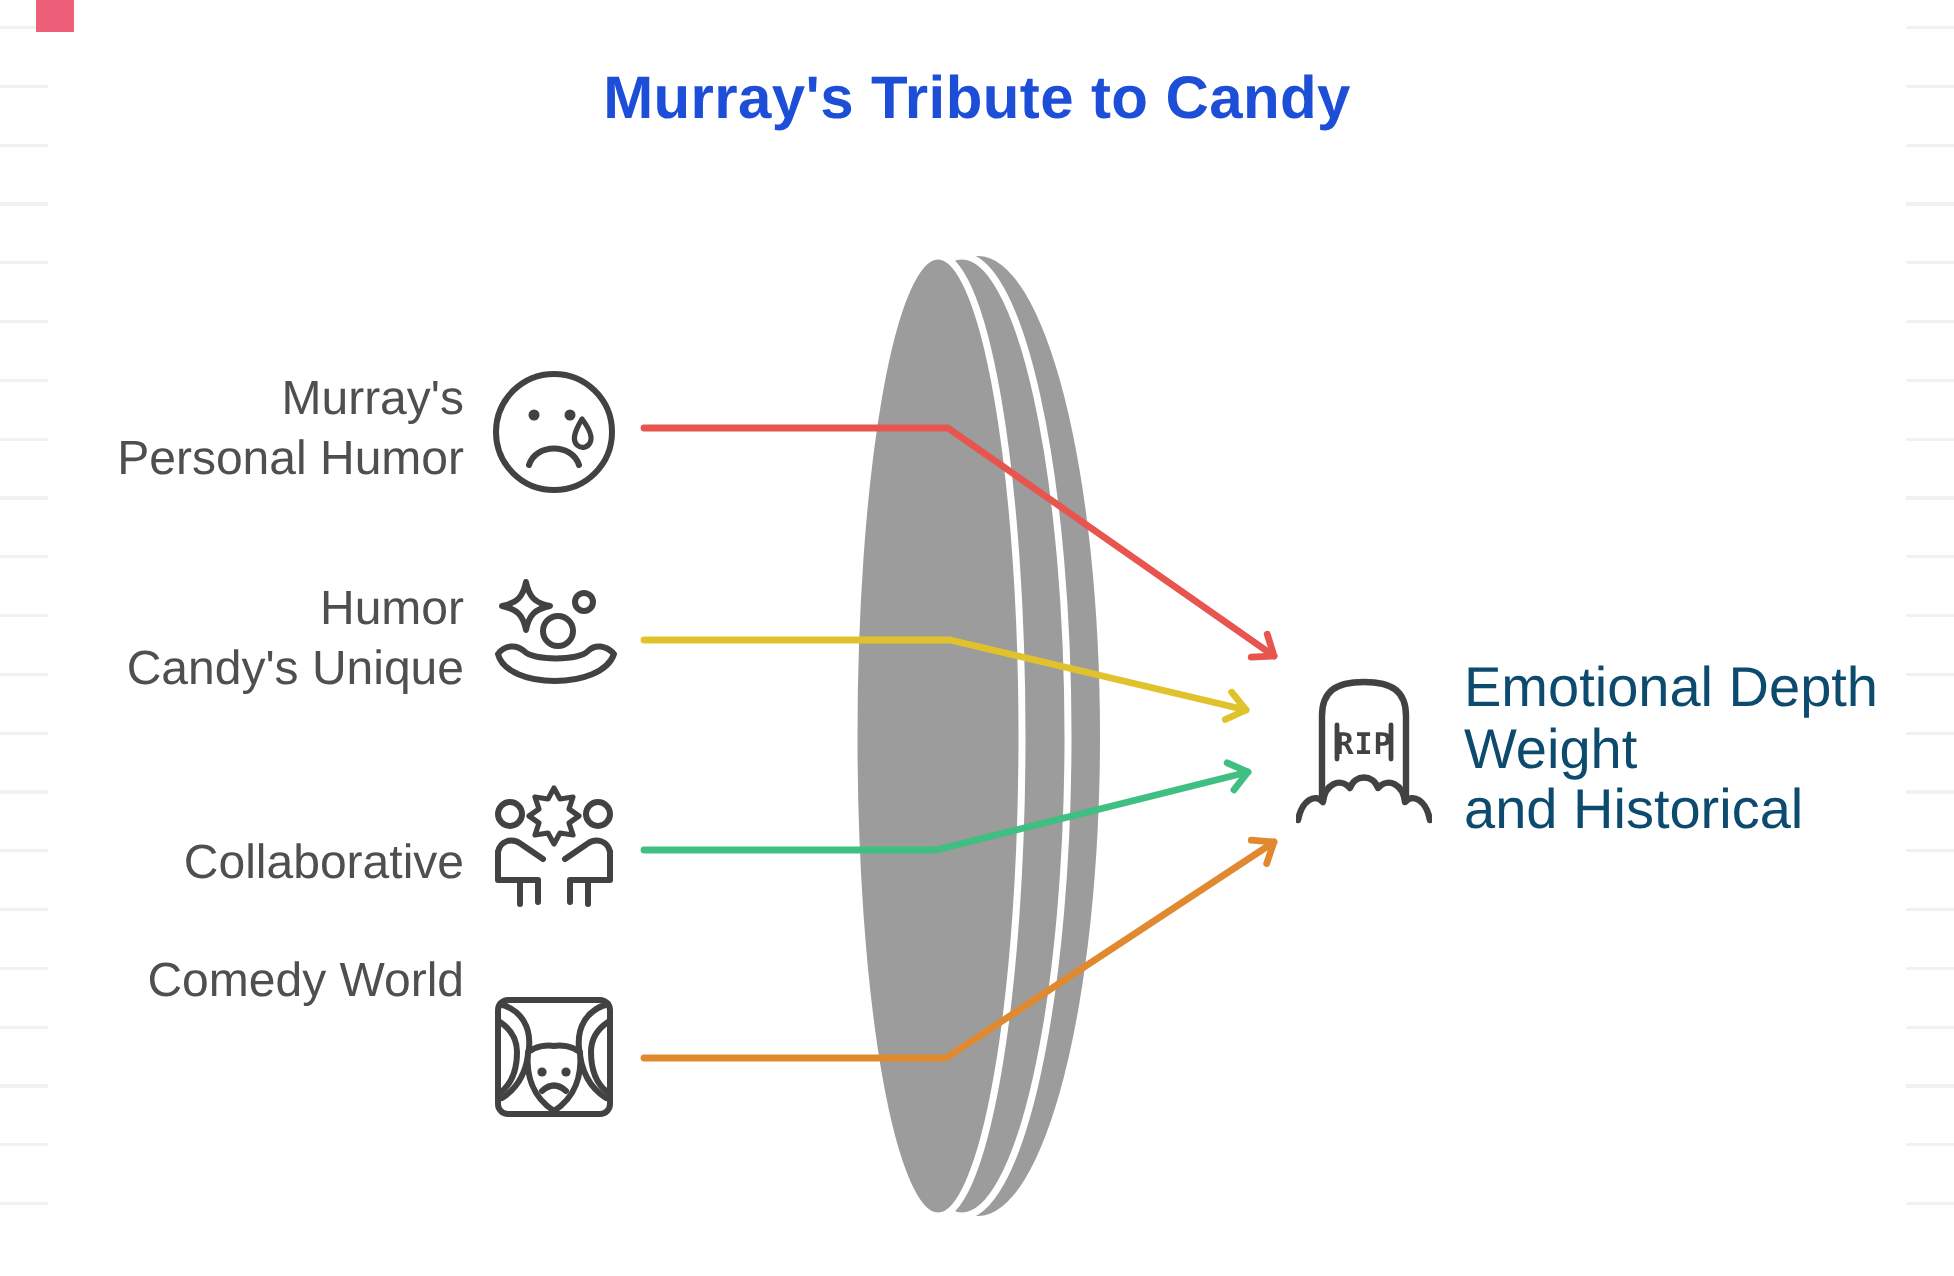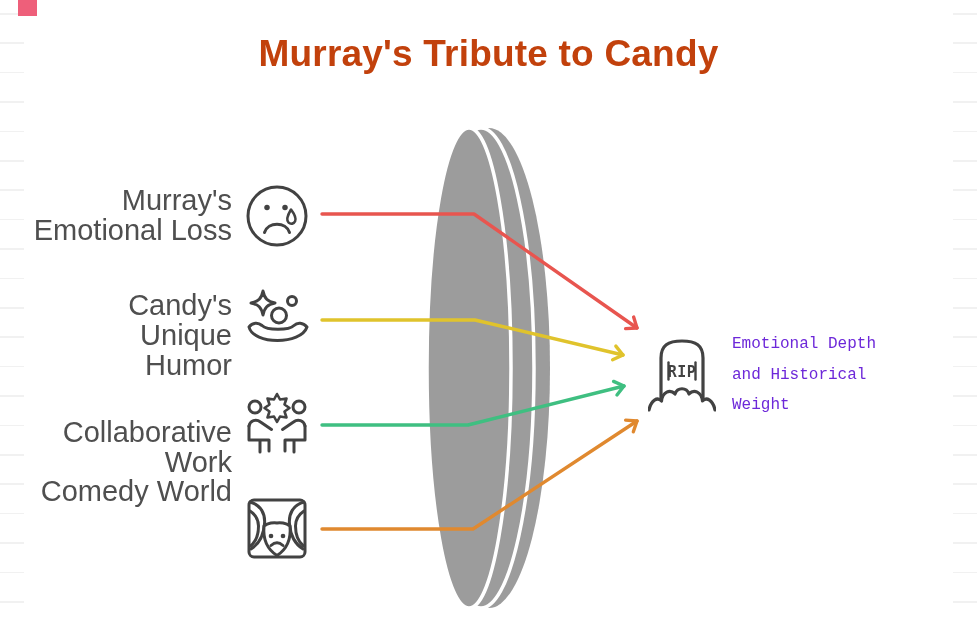--- a/index.html
+++ b/index.html
@@ -10,36 +10,36 @@
   }
   .edge-lines {
     position:absolute; top:13px; width:24px; height:612px;
     background:repeating-linear-gradient(to bottom, #f1f1f1 0 1.6px, transparent 1.6px 29.4px);
   }
   .edge-lines.left { left:0; }
   .edge-lines.right { right:0; }
   .corner-accent { position:absolute; left:18px; top:0; width:19px; height:16px; }
   .title {
     position:absolute; top:33px; left:0; width:977px; text-align:center;
-    font-size:37px; font-weight:700; color:#c2410c; letter-spacing:0.2px;
+    font-size:30px; font-weight:700; color:#1d4ed8; letter-spacing:0.2px;
   }
   .diagram-svg { position:absolute; left:0; top:0; }
   .input-label {
     position:absolute; left:30px; width:202px; text-align:right;
-    font-size:29px; line-height:30px; color:#4f4f4f;
+    font-size:24px; line-height:30px; color:#4f4f4f;
   }
   .input-icon { position:absolute; left:241px; width:72px; height:72px; }
   .row1 .input-label { top:185px; } .row1 .input-icon { top:179px; }
   .row2 .input-label { top:290px; } .row2 .input-icon { top:284px; }
   .row3 .input-label { top:417px; } .row3 .input-icon { top:389px; }
   .row4 .input-label { top:476px; } .row4 .input-icon { top:492px; }
   .output-icon { position:absolute; left:648px; top:336px; width:68px; height:76px; }
   .output-label {
     position:absolute; left:732px; top:329px; width:210px;
-    font-size:16px; line-height:30.5px; color:#6d28d9;font-family:Liberation Mono, monospace;
+    font-size:28px; line-height:30.5px; color:#0c4a6e;
   }
   svg .stroke-set { fill:none; stroke-linecap:round; stroke-linejoin:round; }
 </style>
 </head>
 <body>
 
 <div class="canvas">
 
   <div class="edge-lines left"></div>
   <div class="edge-lines right"></div>
@@ -71,52 +71,51 @@
 
     <path class="stroke-set" d="M322,214 L474,214 L637,328" stroke-width="3.4" marker-end="url(#ah0)" stroke="#e8554f"></path>
     <path class="stroke-set" d="M322,320 L475,320 L623,355" stroke-width="3.4" marker-end="url(#ah1)" stroke="#e0c32c"></path>
     <path class="stroke-set" d="M322,425 L468,425 L624,386" stroke-width="3.4" marker-end="url(#ah2)" stroke="#3fbf81"></path>
     <path class="stroke-set" d="M322,529 L473,529 L637,421" stroke-width="3.4" marker-end="url(#ah3)" stroke="#e0892f"></path>
   </svg>
 
   <div class="row1">
     <div class="input-label">
       <div>Murray's</div>
-      <div>Emotional Loss</div>
+      <div>Personal Humor</div>
     </div>
     <svg class="input-icon" viewBox="0 0 72 72">
       <g class="stroke-set" stroke-width="3" stroke="#424242">
         <circle cx="36" cy="37" r="29"></circle>
         <path d="M26,28.5 l0.01,0" stroke-width="5.5"></path>
         <path d="M44,28.5 l0.01,0" stroke-width="5.5"></path>
         <path d="M50,30.5 C45.5,38 45.3,41.5 47.6,43.6 C49.8,45.6 52.9,44.8 54.1,42.2 C55.4,39.4 53.4,35 50,30.5 Z" stroke-width="2.6"></path>
         <path d="M23.5,53.5 C27,42.5 45,42.5 48.5,53.5"></path>
       </g>
     </svg>
   </div>
 
   <div class="row2">
     <div class="input-label">
+      <div>Humor</div>
       <div>Candy's Unique</div>
-      <div>Humor</div>
     </div>
     <svg class="input-icon" viewBox="0 0 72 72">
       <g class="stroke-set" stroke-width="3" stroke="#424242">
         <path d="M22,7 C23.5,14.5 26.5,17.5 34,19 C26.5,20.5 23.5,23.5 22,31 C20.5,23.5 17.5,20.5 10,19 C17.5,17.5 20.5,14.5 22,7 Z"></path>
         <circle cx="51" cy="17" r="4.5"></circle>
         <circle cx="38" cy="31.5" r="7.5"></circle>
         <path d="M8,43 C12.5,61 60,61 66,43 C62,38.5 56.5,38 53,41.5 C48,46.5 26,46.5 21,41.5 C17,38 11.5,38.5 8,43 Z"></path>
       </g>
     </svg>
   </div>
 
   <div class="row3">
     <div class="input-label">
       <div>Collaborative</div>
-      <div>Work</div>
     </div>
     <svg class="input-icon" viewBox="0 0 72 72">
       <g class="stroke-set" stroke-width="3" stroke="#424242">
         <path d="M36,5 L39,10.5 L45.5,9.5 L43.5,15.5 L48.5,19 L43.5,22.5 L45.5,28.5 L39,27.5 L36,33 L33,27.5 L26.5,28.5 L28.5,22.5 L23.5,19 L28.5,15.5 L26.5,9.5 L33,10.5 Z" stroke-width="2.6"></path>
         <circle cx="14" cy="18" r="6"></circle>
         <circle cx="58" cy="18" r="6"></circle>
         <path d="M8,37 C9,31.5 15,29.5 19.5,33 L30.5,40.5"></path>
         <path d="M8,37 L8,51 L19,51 L19,63 M19,51 L28,51 L28,62"></path>
         <path d="M64,37 C63,31.5 57,29.5 52.5,33 L41.5,40.5"></path>
         <path d="M64,37 L64,51 L53,51 L53,63 M53,51 L44,51 L44,62"></path>
@@ -148,18 +147,18 @@
       <g class="stroke-set" stroke-width="3.2" stroke="#424242">
         <path d="M13,64 L13,22 C13,9.5 20,5 34,5 C48,5 55,9.5 55,22 L55,64"></path>
         <path d="M20.5,26.5 L20.5,43.5" stroke-width="2.4"></path>
         <path d="M47.5,26.5 L47.5,43.5" stroke-width="2.4"></path>
         <path d="M1,74 C3,64 9.5,60.5 13.5,65 C14.5,56 22,52.5 27,58 C29.5,51 38.5,51 41,58 C46,52.5 53.5,56 54.5,65 C58.5,60.5 65,64 67,74" fill="#ffffff"></path>
       </g>
       <text x="34" y="41" text-anchor="middle" font-family="DejaVu Sans Mono, monospace" font-size="15" font-weight="700" letter-spacing="0.5" fill="#424242">RIP</text>
     </svg>
     <div class="output-label">
       <div>Emotional Depth</div>
+      <div>Weight</div>
       <div>and Historical</div>
-      <div>Weight</div>
     </div>
   </div>
 
 </div>
 
 </body></html>

